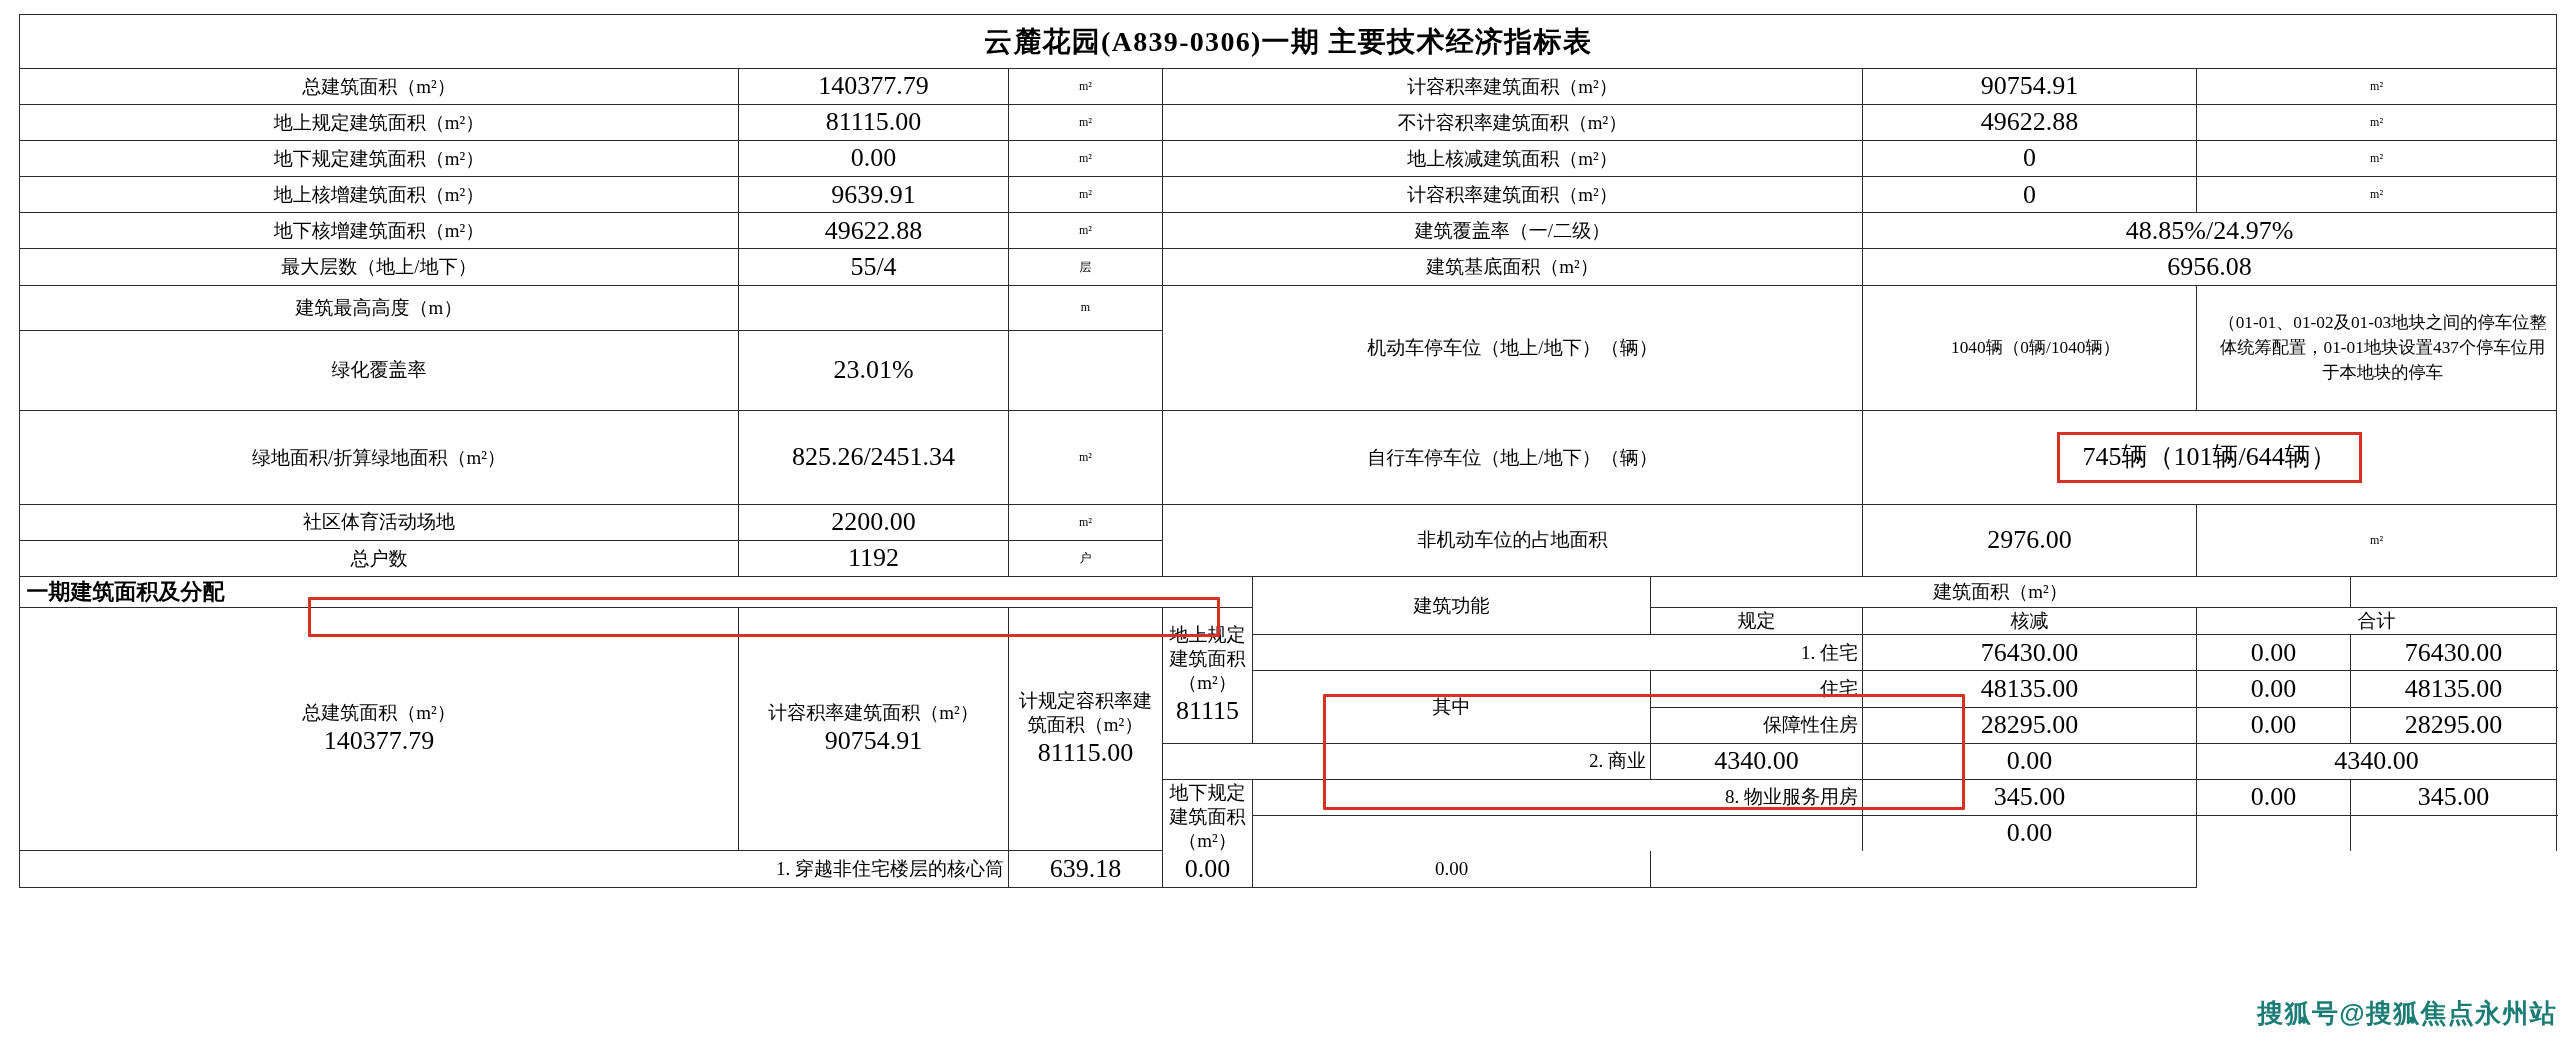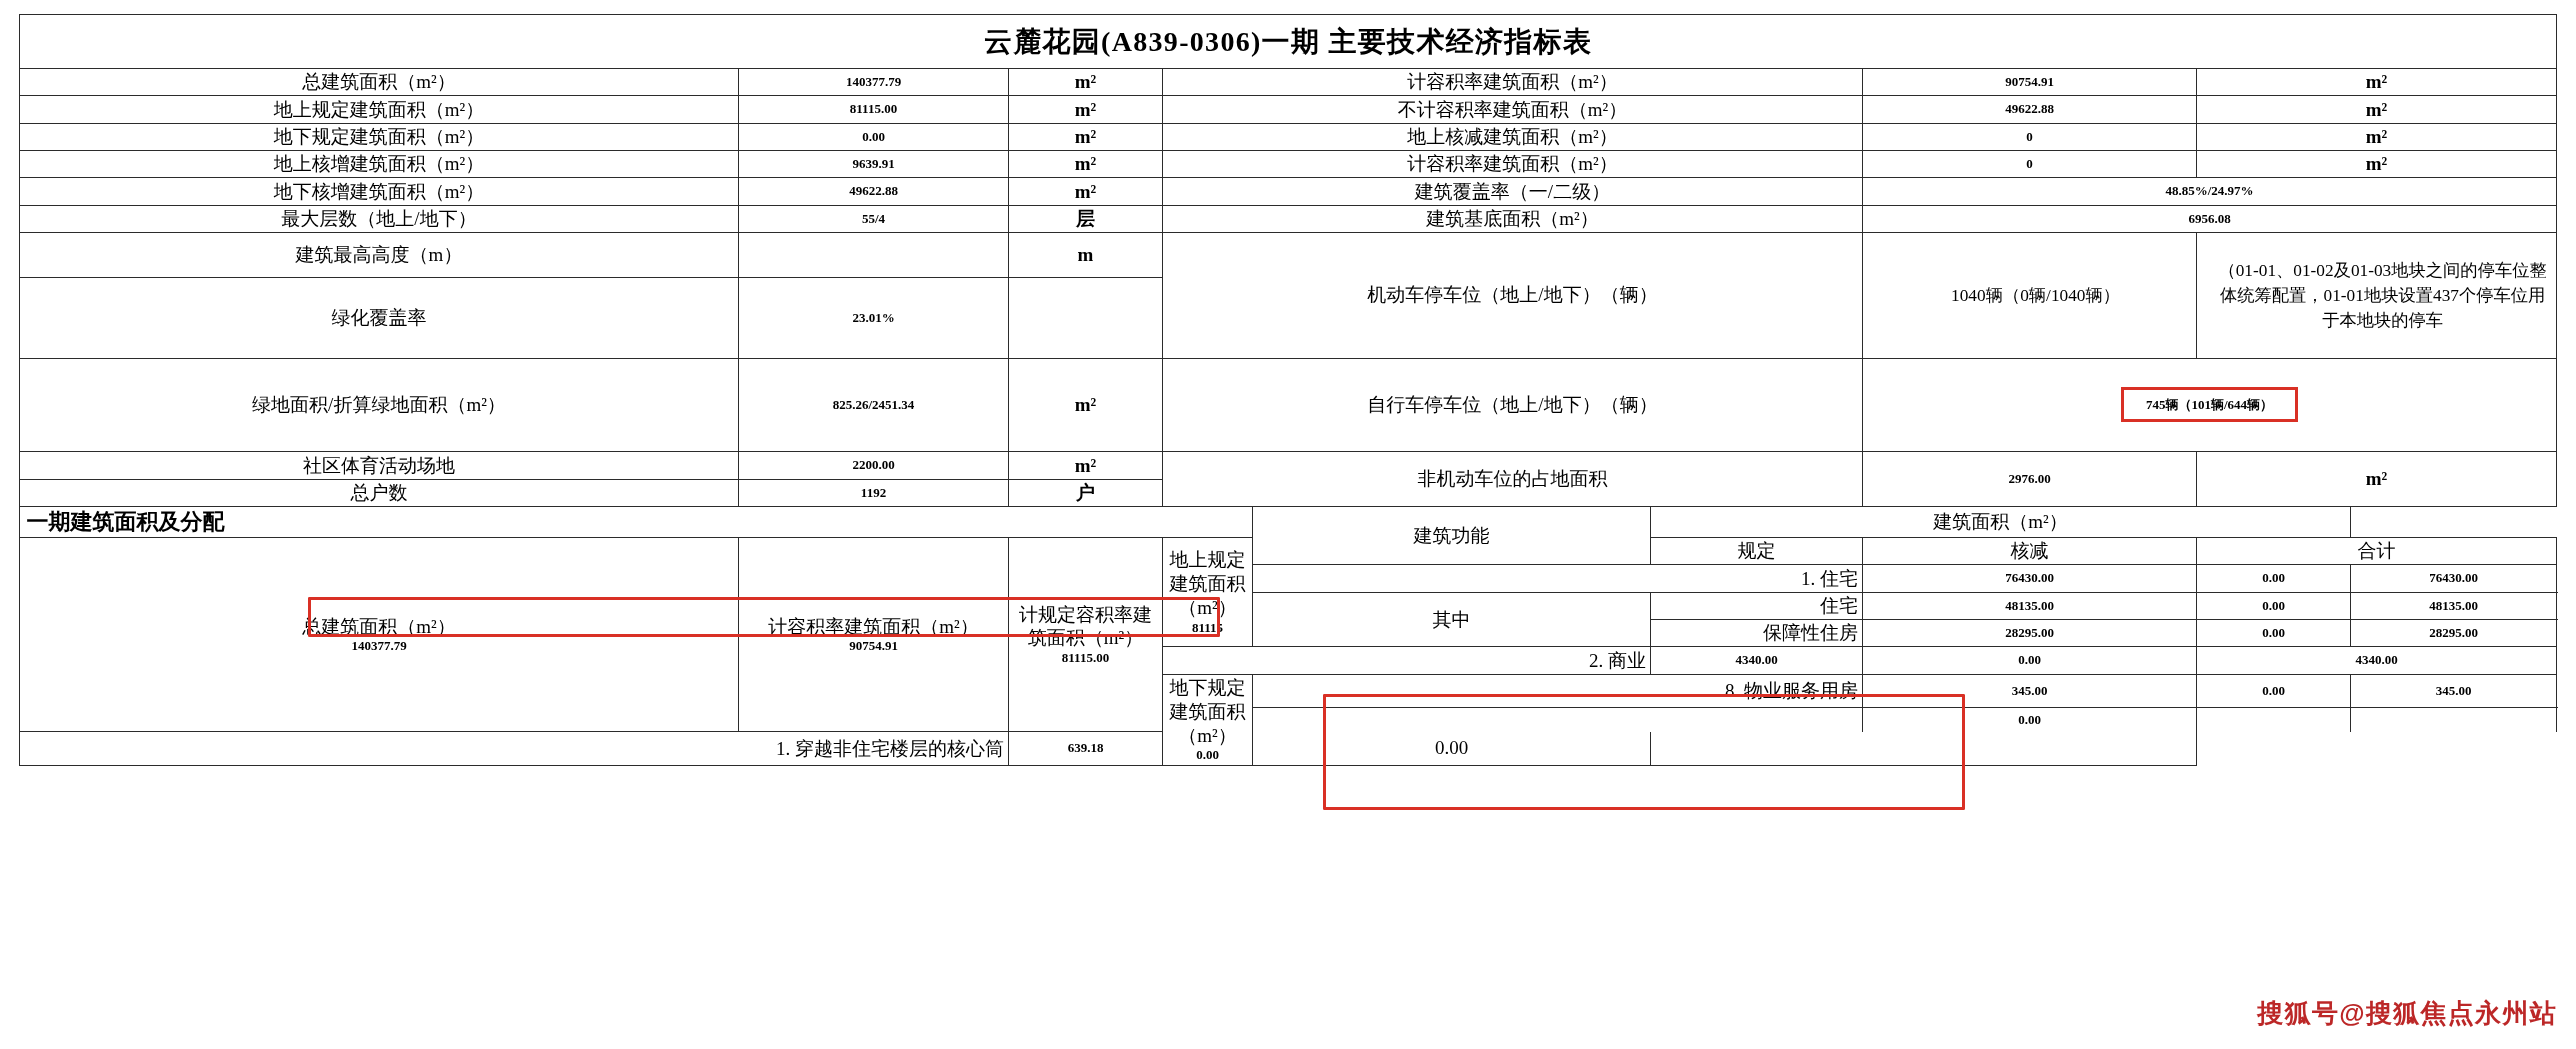--- a/index.html
+++ b/index.html
@@ -8,35 +8,35 @@
     font-family:"Liberation Serif","DejaVu Serif",serif;
     color:#000;
     -webkit-font-smoothing:none;
   }
   .page{position:relative;width:2576px;height:1049px;overflow:hidden;}
 
   table{border-collapse:collapse;table-layout:fixed;}
   td{border:1.3px solid #2b2b2b;vertical-align:middle;text-align:center;padding:1.3px 3.9px;font-size:19px;line-height:1.25;}
   .title{font-size:28px;font-weight:bold;letter-spacing:1.3px;padding:9px 0;}
   .lbl{font-size:19px;}
-  .num{font-family:"Liberation Serif","DejaVu Serif",serif;font-size:13px;font-weight:bold;}
-  .unit{font-size:19px;font-weight:bold;}
+  .num{font-family:"Liberation Serif","DejaVu Serif",serif;font-size:26px;}
+  .unit{font-size:12px;}
   .small{font-size:17.3px;padding-left:16px;}
   .left{text-align:right;padding-left:9px;}
 
   
   #main{position:absolute;left:19px;top:14px;width:2537px;}
 
   
   .redbox{position:absolute;border:3.2px solid #d93025;pointer-events:none;box-sizing:border-box;border-radius:1.3px;}
 
   .watermark{
     position:absolute;right:19px;bottom:18px;
     font-family:"Liberation Sans","DejaVu Sans",sans-serif;
-    font-size:26px;color:#b91c1c;opacity:.95;font-weight:bold;letter-spacing:1.3px;
+    font-size:26px;color:#0f766e;opacity:.95;font-weight:bold;letter-spacing:1.3px;
   }
   .sec-title{
     font-size:22px;font-weight:bold;text-align:left;padding-left:6.4px;
   }
 </style>
 </head>
 <body>
 
 <div class="page">
 

